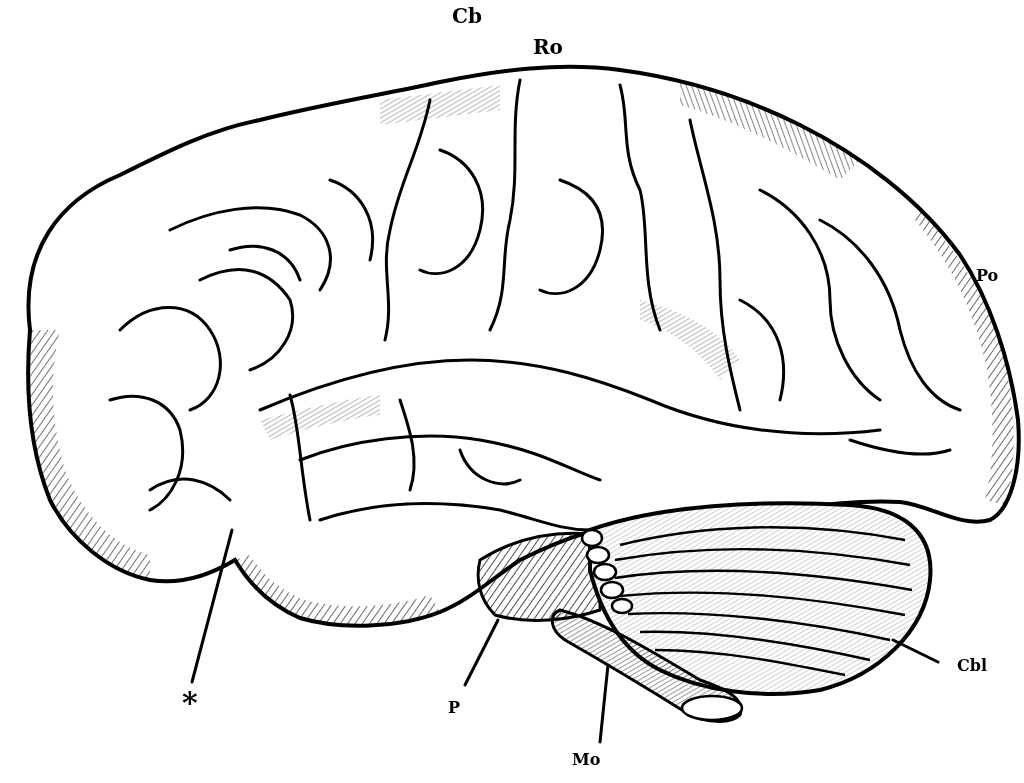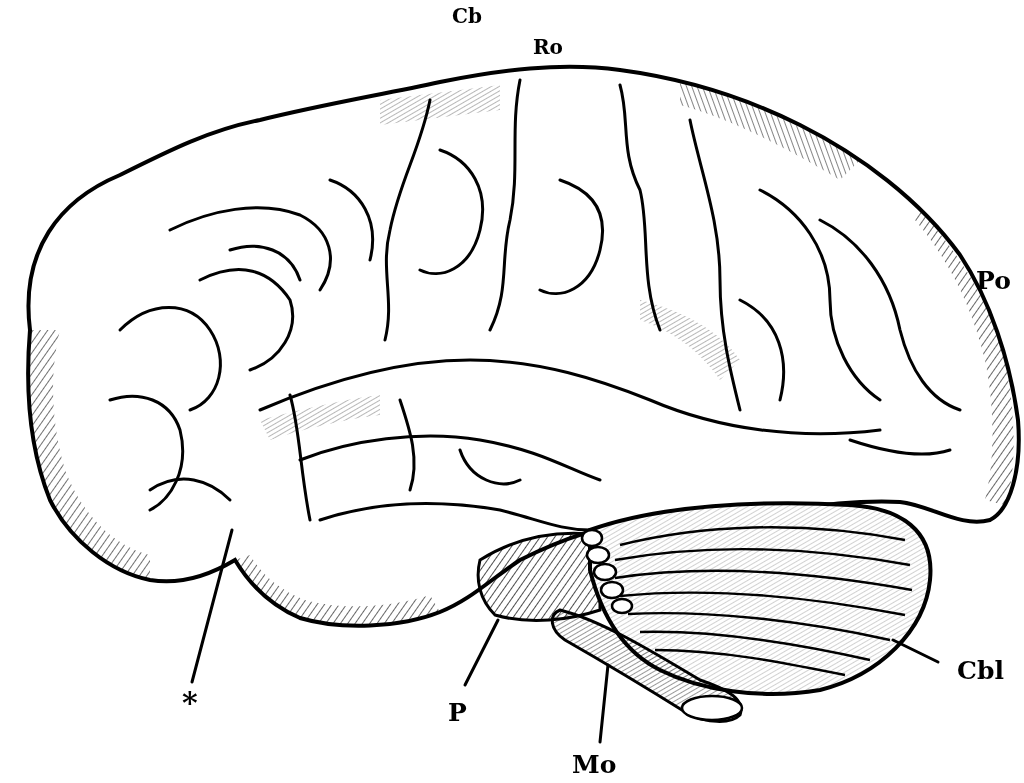--- a/index.html
+++ b/index.html
@@ -1,21 +1,21 @@
 <!DOCTYPE html>
 <html><head>
 <meta charset="utf-8">
 <style>
   html, body { margin: 0; padding: 0; background: #ffffff; }
   body { width: 1024px; height: 783px; position: relative; overflow: hidden;
          font-family: "DejaVu Serif", "Liberation Serif", serif; }
   .figure { position: absolute; left: 0; top: 0; width: 1024px; height: 783px; }
   .label { position: absolute; font-family: "DejaVu Serif", "Liberation Serif", serif;
            font-weight: bold; color: #000; font-size: 20px; line-height: 1; white-space: nowrap; }
-  .label.small { font-size: 25px; }
+  .label.small { font-size: 16px; }
 </style>
 </head>
 <body>
 
 <div class="figure">
   <svg width="1024" height="783" viewBox="0 0 1024 783" xmlns="http://www.w3.org/2000/svg">
     <defs>
       <pattern id="hatch" width="6" height="6" patternUnits="userSpaceOnUse" patternTransform="rotate(35)">
         <line x1="0" y1="0" x2="0" y2="6" stroke="#000" stroke-width="1.4"></line>
       </pattern>

